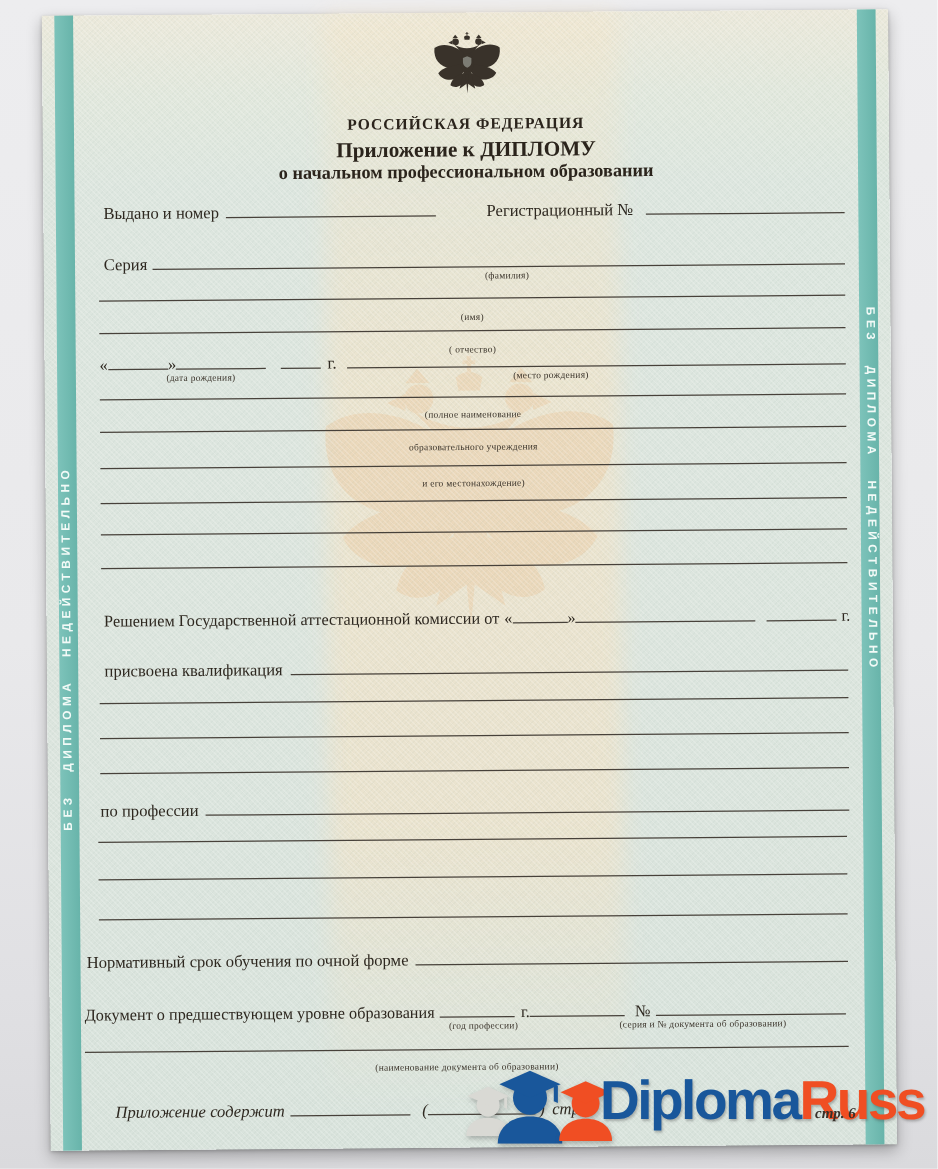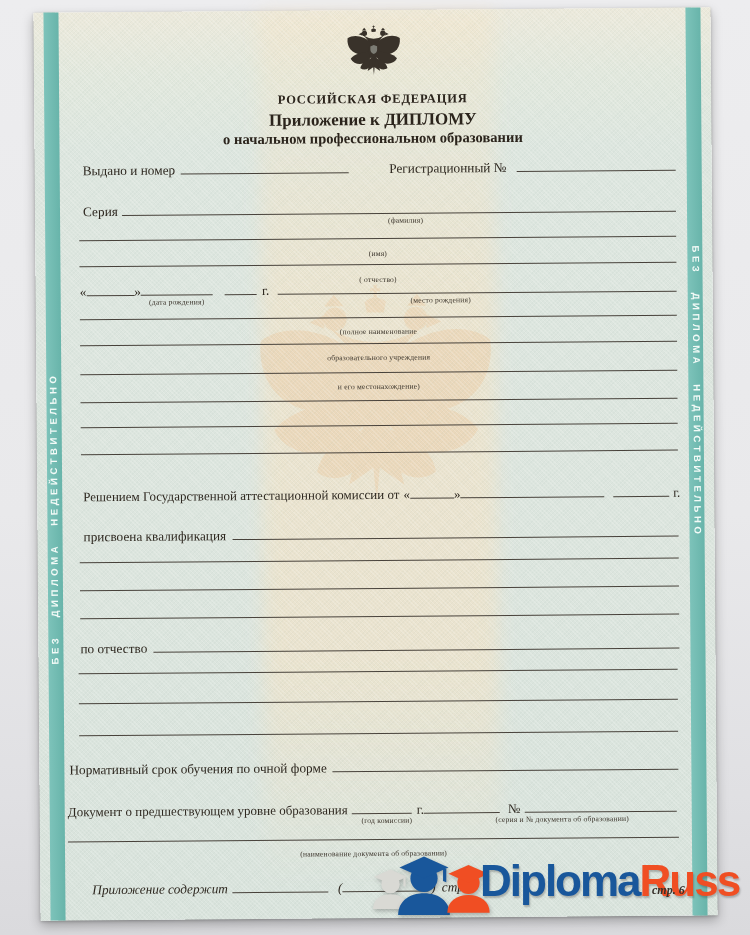--- a/index.html
+++ b/index.html
@@ -185,21 +185,21 @@
         <span>«</span>
         <span class="ln" style="width:48px;"></span>
         <span>»</span>
         <span class="ln" style="width:72px;"></span>
         <span class="sp" style="width:12px;"></span>
         <span class="ln" style="width:32px;"></span>
         <span class="sp" style="width:5px;"></span>
         <span>г.</span>
         <span class="ln grow" style="margin-left:8px;"></span>
       </div>
-      <div class="hint" style="left:95px;width:92px;top:286px;">(дата рождения)</div>
+      <div class="hint" style="left:79px;width:92px;top:286px;">(дата рождения)</div>
       <div class="hint" style="left:330px;width:150px;top:286px;">(место рождения)</div>
 
       <div class="rule" style="left:44px;right:36px;top:307px;"></div>
       <div class="hint" style="left:44px;right:36px;top:317px;">(полное наименование</div>
       <div class="rule" style="left:44px;right:36px;top:333px;"></div>
       <div class="hint" style="left:44px;right:36px;top:343px;">образовательного учреждения</div>
       <div class="rule" style="left:44px;right:36px;top:362px;"></div>
       <div class="hint" style="left:44px;right:36px;top:372px;">и его местонахождение)</div>
 
       <div class="rule" style="left:44px;right:36px;top:390px;"></div>
@@ -221,21 +221,21 @@
 
       <div class="row" style="left:46px;right:36px;top:516px;">
         <span class="lbl">присвоена квалификация</span>
         <span class="ln grow" style="margin-left:6px;"></span>
       </div>
       <div class="rule" style="left:42px;right:36px;top:550px;"></div>
       <div class="rule" style="left:42px;right:36px;top:578px;"></div>
       <div class="rule" style="left:42px;right:36px;top:606px;"></div>
 
       <div class="row" style="left:42px;right:36px;top:628px;">
-        <span class="lbl">по отчество</span>
+        <span class="lbl">по профессии</span>
         <span class="ln grow" style="margin-left:6px;"></span>
       </div>
       <div class="rule" style="left:40px;right:38px;top:661px;"></div>
       <div class="rule" style="left:40px;right:38px;top:691px;"></div>
       <div class="rule" style="left:40px;right:38px;top:723px;"></div>
 
       <div class="row" style="left:30px;right:38px;top:749px;">
         <span class="lbl">Нормативный срок обучения по очной форме</span>
         <span class="ln grow" style="margin-left:6px;"></span>
       </div>
@@ -243,21 +243,21 @@
       <div class="row" style="left:28px;right:40px;top:791px;font-size:13px;">
         <span class="lbl">Документ о предшествующем уровне образования</span>
         <span class="ln" style="width:60px;margin-left:4px;"></span>
         <span class="sp" style="width:5px;"></span>
         <span>г.</span>
         <span class="ln" style="width:76px;"></span>
         <span class="sp" style="width:8px;"></span>
         <span>№</span>
         <span class="ln grow" style="margin-left:4px;"></span>
       </div>
-      <div class="hint" style="left:292px;width:110px;top:806px;">(год комиссии)</div>
+      <div class="hint" style="left:292px;width:110px;top:806px;">(год профессии)</div>
       <div class="hint" style="left:408px;right:40px;top:806px;">(серия и № документа об образовании)</div>
 
       <div class="rule" style="left:28px;right:38px;top:829px;"></div>
       <div class="hint" style="left:28px;right:38px;top:839px;">(наименование документа об образовании)</div>
 
       <div class="row italic" style="left:52px;top:869px;width:430px;">
         <span class="lbl">Приложение содержит</span>
         <span class="ln" style="width:96px;margin-left:4px;"></span>
         <span class="sp" style="width:10px;"></span>
         <span>(</span>

